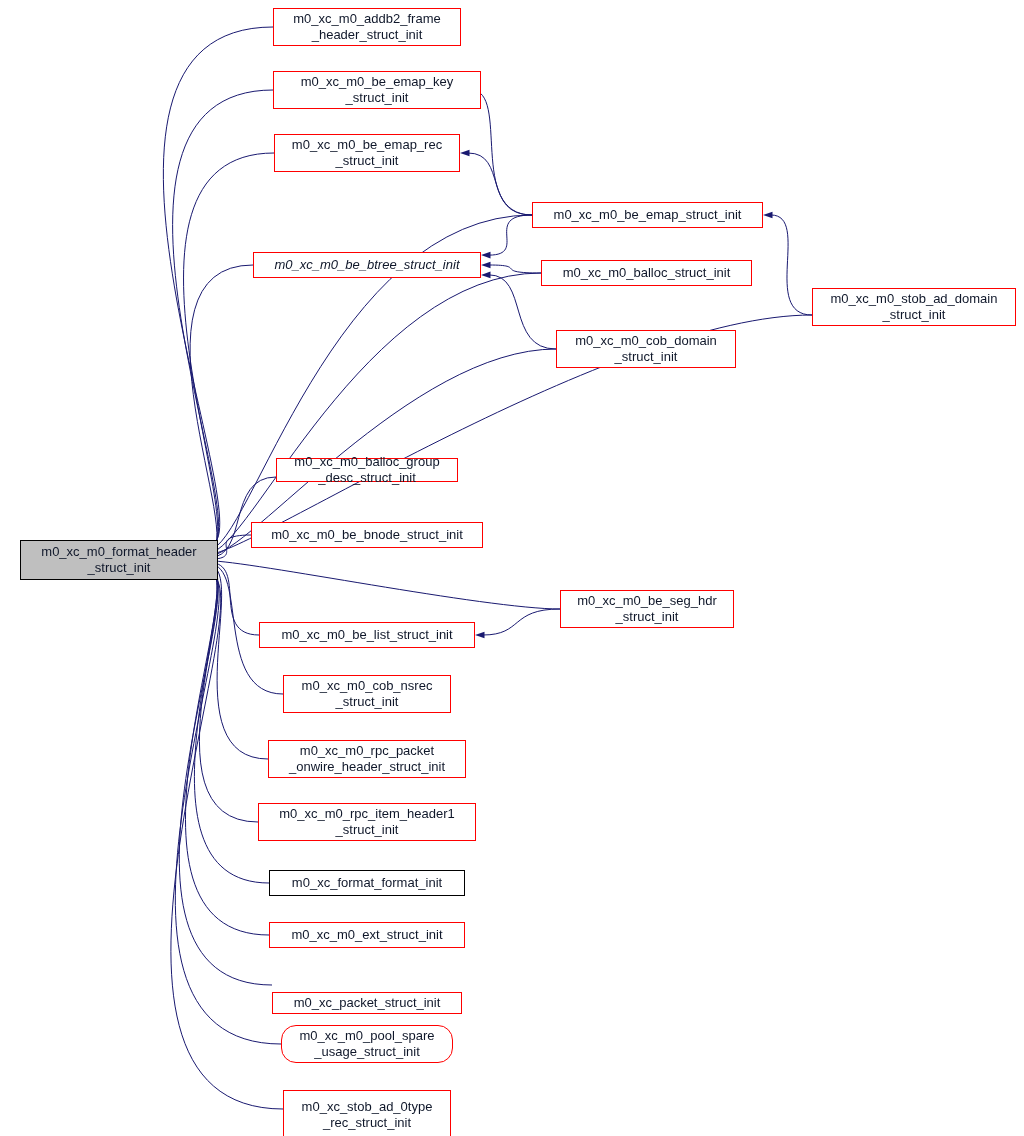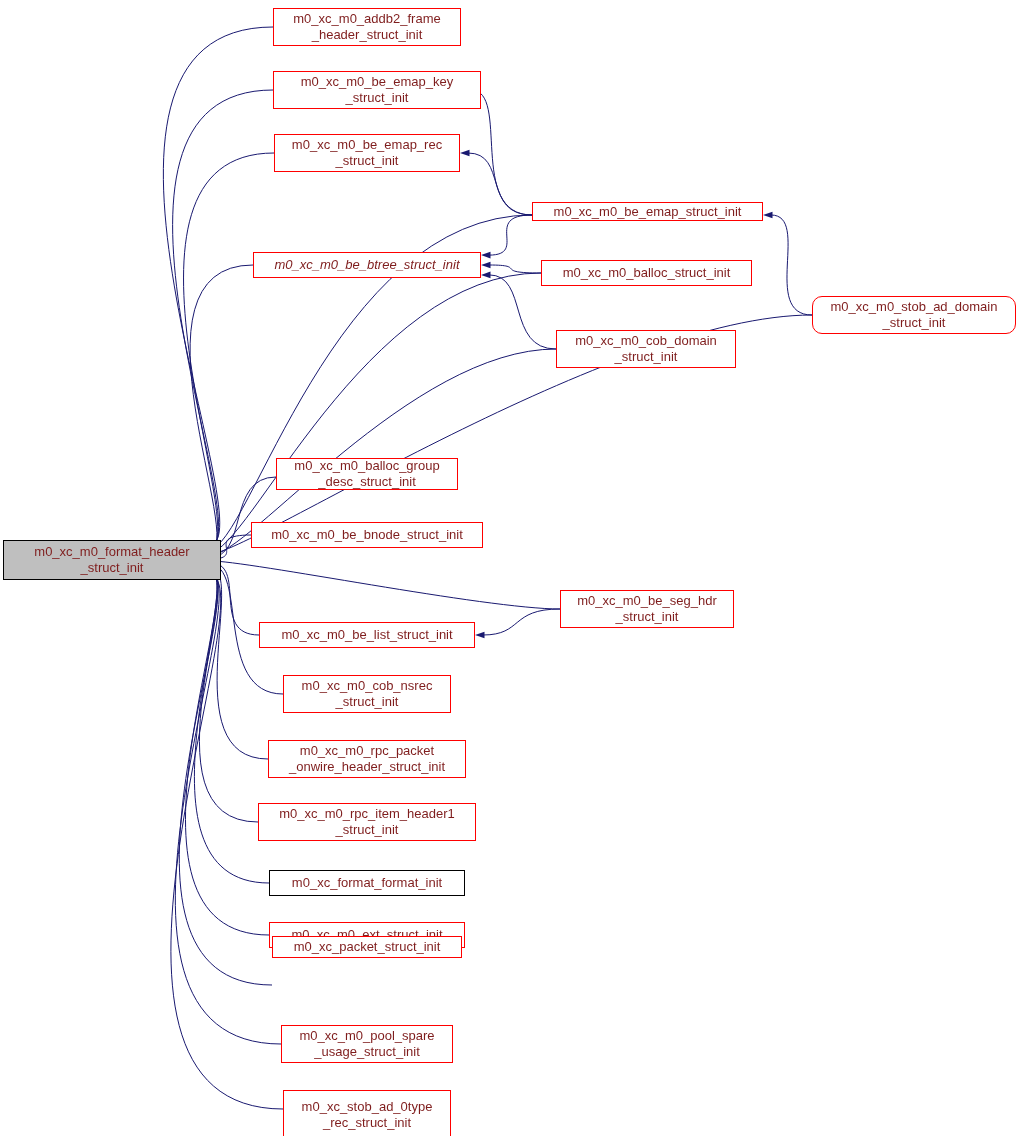--- a/index.html
+++ b/index.html
@@ -25,21 +25,21 @@
     position: absolute;
     box-sizing: border-box;
     display: flex;
     flex-direction: column;
     align-items: center;
     justify-content: center;
     background: #ffffff;
     border: 1px solid #000000;
     font-size: 13px;
     line-height: 16px;
-    color: #7f1d1d;
+    color: #0f172a;
     text-align: center;
     white-space: nowrap;
     cursor: pointer;
     z-index: 2;
   }
   .node.caller { border-color: #ff0000; }
   .node.plain  { border-color: #000000; }
   .node.focus  {
     background: #bfbfbf;
     border-color: #000000;
@@ -112,45 +112,45 @@
         <div>_header_struct_init</div>
       </div>
       <div class="node caller" style="left: 273px; top: 71px; width: 208px; height: 38px;">
         <div>m0_xc_m0_be_emap_key</div>
         <div>_struct_init</div>
       </div>
       <div class="node caller" style="left: 274px; top: 134px; width: 186px; height: 38px;">
         <div>m0_xc_m0_be_emap_rec</div>
         <div>_struct_init</div>
       </div>
-      <div class="node caller" style="left: 532px; top: 202px; width: 231px; height: 19px;">
+      <div class="node caller" style="left: 532px; top: 202px; width: 231px; height: 26px;">
         <div>m0_xc_m0_be_emap_struct_init</div>
       </div>
       <div class="node caller" style="left: 253px; top: 252px; width: 228px; height: 26px; font-style: italic;">
         <div>m0_xc_m0_be_btree_struct_init</div>
       </div>
       <div class="node caller" style="left: 541px; top: 260px; width: 211px; height: 26px;">
         <div>m0_xc_m0_balloc_struct_init</div>
       </div>
-      <div class="node caller" style="left: 812px; top: 296px; width: 204px; height: 38px; border-radius: 10px;">
+      <div class="node caller" style="left: 812px; top: 288px; width: 204px; height: 38px;">
         <div>m0_xc_m0_stob_ad_domain</div>
         <div>_struct_init</div>
       </div>
       <div class="node caller" style="left: 556px; top: 330px; width: 180px; height: 38px;">
         <div>m0_xc_m0_cob_domain</div>
         <div>_struct_init</div>
       </div>
-      <div class="node caller" style="left: 276px; top: 458px; width: 182px; height: 32px;">
+      <div class="node caller" style="left: 276px; top: 458px; width: 182px; height: 24px;">
         <div>m0_xc_m0_balloc_group</div>
         <div>_desc_struct_init</div>
       </div>
       <div class="node caller" style="left: 251px; top: 522px; width: 232px; height: 26px;">
         <div>m0_xc_m0_be_bnode_struct_init</div>
       </div>
-      <div class="node focus" style="left: 3px; top: 540px; width: 218px; height: 40px;">
+      <div class="node focus" style="left: 20px; top: 540px; width: 198px; height: 40px;">
         <div>m0_xc_m0_format_header</div>
         <div>_struct_init</div>
       </div>
       <div class="node caller" style="left: 560px; top: 590px; width: 174px; height: 38px;">
         <div>m0_xc_m0_be_seg_hdr</div>
         <div>_struct_init</div>
       </div>
       <div class="node caller" style="left: 259px; top: 622px; width: 216px; height: 26px;">
         <div>m0_xc_m0_be_list_struct_init</div>
       </div>
@@ -165,24 +165,24 @@
       <div class="node caller" style="left: 258px; top: 803px; width: 218px; height: 38px;">
         <div>m0_xc_m0_rpc_item_header1</div>
         <div>_struct_init</div>
       </div>
       <div class="node plain" style="left: 269px; top: 870px; width: 196px; height: 26px;">
         <div>m0_xc_format_format_init</div>
       </div>
       <div class="node caller" style="left: 269px; top: 922px; width: 196px; height: 26px;">
         <div>m0_xc_m0_ext_struct_init</div>
       </div>
-      <div class="node caller" style="left: 272px; top: 936px; width: 190px; height: 22px;">
+      <div class="node caller" style="left: 272px; top: 992px; width: 190px; height: 22px;">
         <div>m0_xc_packet_struct_init</div>
       </div>
-      <div class="node caller" style="left: 281px; top: 1025px; width: 172px; height: 38px;">
+      <div class="node caller" style="left: 281px; top: 1025px; width: 172px; height: 38px; border-radius: 15px;">
         <div>m0_xc_m0_pool_spare</div>
         <div>_usage_struct_init</div>
       </div>
       <div class="node caller" style="left: 283px; top: 1090px; width: 168px; height: 50px;">
         <div>m0_xc_stob_ad_0type</div>
         <div>_rec_struct_init</div>
       </div>
     </div>
 </div>
 

